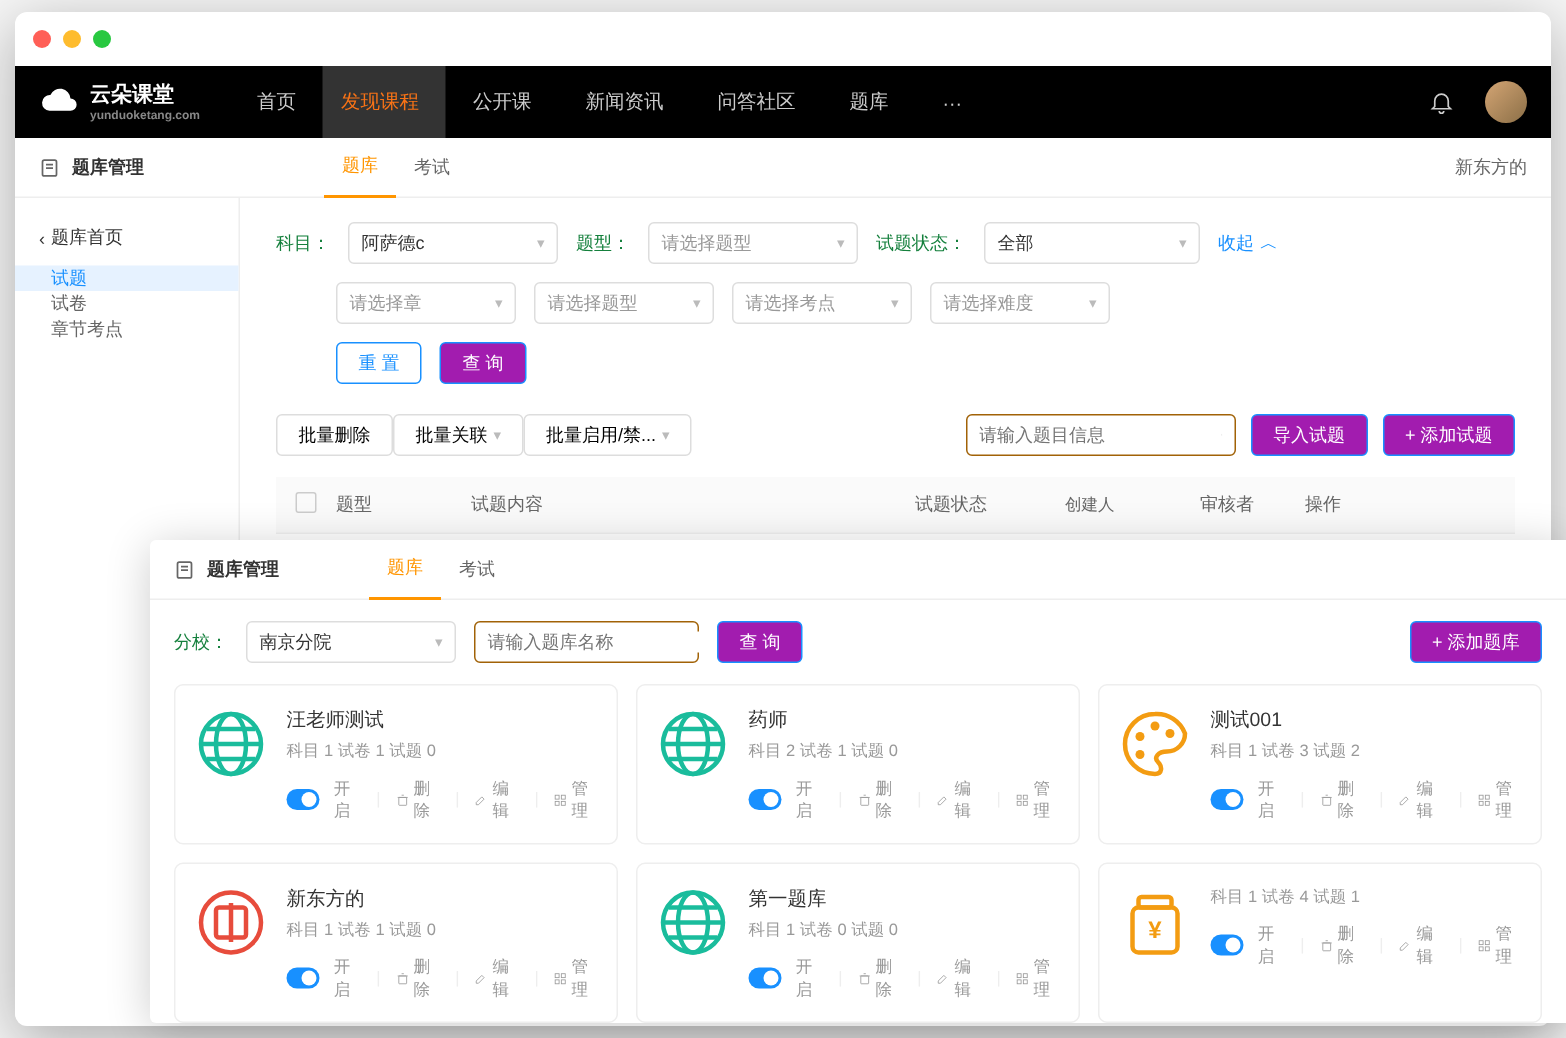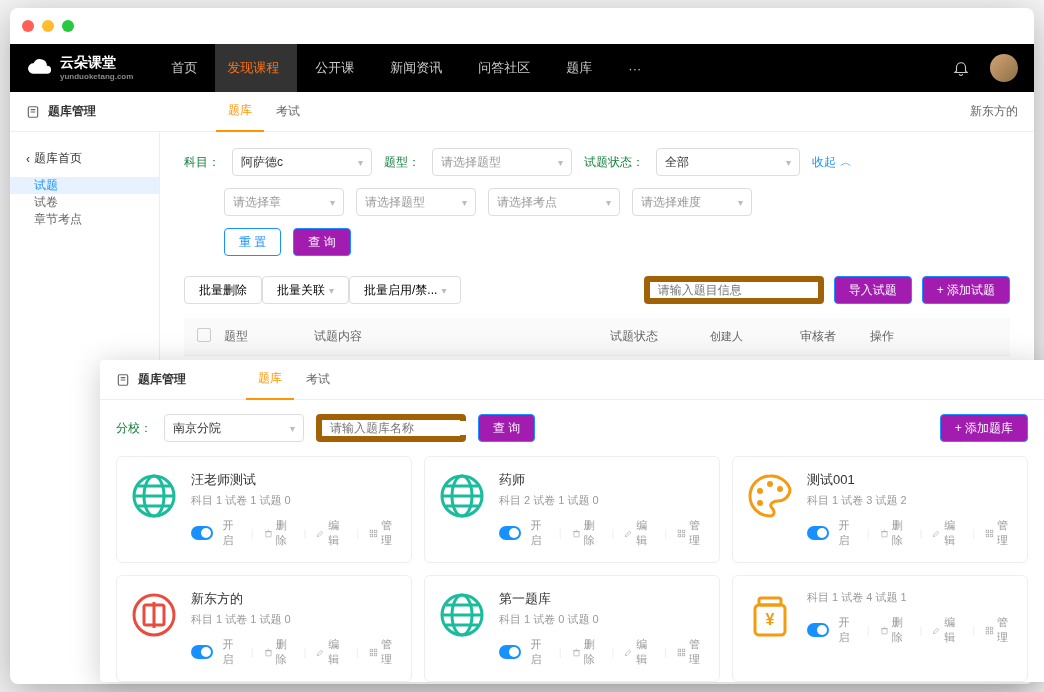--- a/index.html
+++ b/index.html
@@ -47,21 +47,21 @@
     .select-box { border: 1px solid #ddd; border-radius: 4px; height: 28px; padding: 0 8px; display: flex; align-items: center; justify-content: space-between; color: #999; cursor: pointer; gap: 8px; background: #fff; }
     .select-box.has-value { color: #333; }
     .chevron { color: #bbb; font-size: 10px; }
     .collapse-link { color: #1890ff; cursor: pointer; display: flex; align-items: center; gap: 4px; }
     .btn { height: 28px; padding: 0 14px; border-radius: 4px; display: inline-flex; align-items: center; cursor: pointer; font-size: 12px; border: 1px solid #ddd; background: #fff; }
     .btn-primary { background: #a21caf; color: #fff; border-color: #1890ff; }
     .btn-outline { background: #fff; color: #1890ff; border-color: #1890ff; }
     
     .bulk-row { display: flex; align-items: center; margin-top: 20px; }
     .bulk-right { margin-left: auto; display: flex; align-items: center; gap: 10px; }
-    .search-box { border: 6px solid #a16207; border-radius: 4px; height: 28px; padding: 0 8px; display: flex; align-items: center; width: 180px; gap: 6px; }
+    .search-box { border: 1px solid #a16207; border-radius: 4px; height: 28px; padding: 0 8px; display: flex; align-items: center; width: 180px; gap: 6px; }
     .search-box input { border: none; outline: none; flex: 1; font-size: 12px; }
     
     
     .table { margin-top: 14px; }
     .table-header { display: flex; align-items: center; padding: 10px 0; color: #666; border-bottom: 1px solid #f0f0f0; background: #fafafa; }
     .table-row { display: flex; align-items: center; padding: 14px 0; border-bottom: 1px solid #f5f5f5; color: #666; }
     .col-check { width: 40px; text-align: center; }
     .col-type { width: 90px; }
     .col-content { flex: 1; }
     .col-status { width: 100px; display: flex; align-items: center; gap: 4px; }
@@ -183,21 +183,21 @@
       </div>
       <div class="filter-row" style="padding-left:40px">
         <div class="select-box" style="width:120px">
             <span>请选择章</span>
             <span class="chevron">▾</span>
           </div>
         <div class="select-box" style="width:120px">
             <span>请选择题型</span>
             <span class="chevron">▾</span>
           </div>
-        <div class="select-box" style="width:132px">
+        <div class="select-box" style="width:120px">
             <span>请选择考点</span>
             <span class="chevron">▾</span>
           </div>
         <div class="select-box" style="width:120px">
             <span>请选择难度</span>
             <span class="chevron">▾</span>
           </div>
       </div>
       <div class="filter-row" style="padding-left:40px">
         <div class="btn btn-outline">重 置</div>

